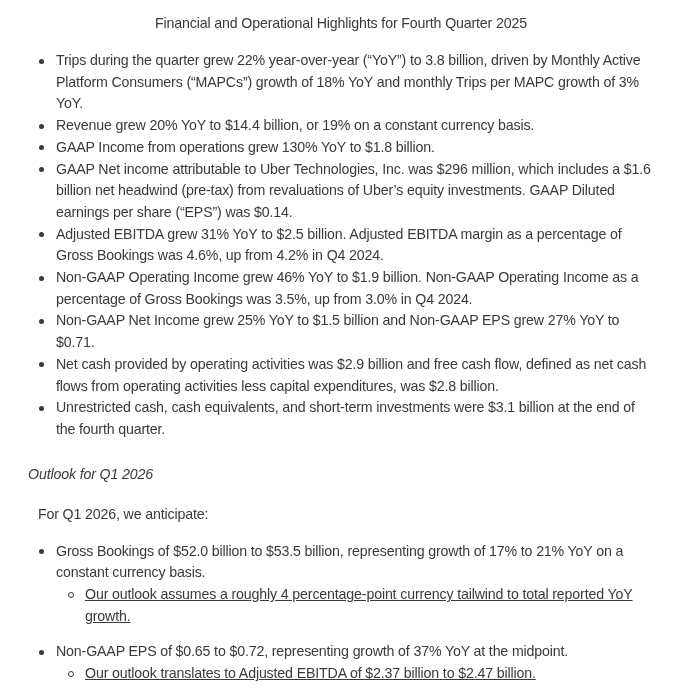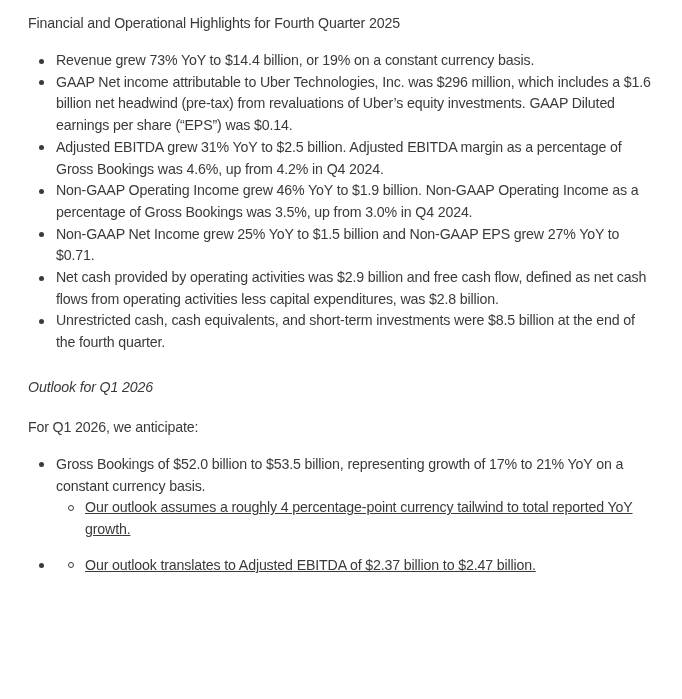--- a/index.html
+++ b/index.html
@@ -5,64 +5,67 @@
   html, body { margin: 0; padding: 0; background: #ffffff; }
   body {
     width: 682px; height: 699px; overflow: hidden;
     font-family: "Liberation Sans", sans-serif;
     font-size: 14.2px;
     color: #3a3a3a;
     letter-spacing: -0.15px;
   }
   .doc { position: relative; padding: 12px 28px 0 28px; }
   .heading { margin: 0; line-height: 22px; font-weight: normal; }
-  .h1 { margin-top: 0; }
+  .h1 { margin-top: 0; text-align: center; }
   ul.main { margin: 16px 0 0 0; padding: 0 0 0 28px; list-style: none; }
   ul.main > li { position: relative; line-height: 21.7px; margin: 0; }
   ul.main > li::before {
     content: ""; position: absolute; left: -17px; top: 8.5px;
     width: 5px; height: 5px; border-radius: 50%; background: #3a3a3a;
   }
   ul.sub { margin: 0; padding: 0 0 0 29px; list-style: none; text-decoration: underline; }
   ul.sub > li { position: relative; line-height: 21.7px; }
   ul.sub > li::before {
     content: ""; position: absolute; left: -17px; top: 7.5px;
     width: 4px; height: 4px; border-radius: 50%; border: 1px solid #3a3a3a; background: transparent;
   }
   .gap-after { margin-bottom: 14px !important; }
-  .p { margin: 0; line-height: 22px; }
+  .p { margin: 10px; line-height: 22px; }
   .h2 { margin-top: 22px; font-style: italic; }
   .intro { margin-top: 18px; }
   ul.outlook { margin-top: 16px; }
 </style>
 </head>
 <body>
 
 <div class="doc">
   <p class="heading h1">Financial and Operational Highlights for Fourth Quarter 2025</p>
 
   <ul class="main">
-    <li>Revenue grew 73% YoY to $14.4 billion, or 19% on a constant currency basis.</li>
+    <li>Trips during the quarter grew 22% year-over-year (“YoY”) to 3.8 billion, driven by Monthly Active Platform Consumers (“MAPCs”) growth of 18% YoY and monthly Trips per MAPC growth of 3% YoY.</li>
+    <li>Revenue grew 20% YoY to $14.4 billion, or 19% on a constant currency basis.</li>
+    <li>GAAP Income from operations grew 130% YoY to $1.8 billion.</li>
     <li>GAAP Net income attributable to Uber Technologies, Inc. was $296 million, which includes a $1.6 billion net headwind (pre-tax) from revaluations of Uber’s equity investments. GAAP Diluted earnings per share (“EPS”) was $0.14.</li>
     <li>Adjusted EBITDA grew 31% YoY to $2.5 billion. Adjusted EBITDA margin as a percentage of Gross Bookings was 4.6%, up from 4.2% in Q4 2024.</li>
     <li>Non-GAAP Operating Income grew 46% YoY to $1.9 billion. Non-GAAP Operating Income as a percentage of Gross Bookings was 3.5%, up from 3.0% in Q4 2024.</li>
     <li>Non-GAAP Net Income grew 25% YoY to $1.5 billion and Non-GAAP EPS grew 27% YoY to $0.71.</li>
     <li>Net cash provided by operating activities was $2.9 billion and free cash flow, defined as net cash flows from operating activities less capital expenditures, was $2.8 billion.</li>
-    <li>Unrestricted cash, cash equivalents, and short-term investments were $8.5 billion at the end of the fourth quarter.</li>
+    <li>Unrestricted cash, cash equivalents, and short-term investments were $3.1 billion at the end of the fourth quarter.</li>
   </ul>
 
   <p class="heading h2">Outlook for Q1 2026</p>
   <p class="p intro">For Q1 2026, we anticipate:</p>
 
   <ul class="main outlook">
     <li class="gap-after">
       <span>Gross Bookings of $52.0 billion to $53.5 billion, representing growth of 17% to 21% YoY on a constant currency basis.</span>
       <ul class="sub">
         <li>Our outlook assumes a roughly 4 percentage-point currency tailwind to total reported YoY growth.</li>
       </ul>
     </li>
     <li>
+      <span>Non-GAAP EPS of $0.65 to $0.72, representing growth of 37% YoY at the midpoint.</span>
       <ul class="sub">
         <li>Our outlook translates to Adjusted EBITDA of $2.37 billion to $2.47 billion.</li>
       </ul>
     </li>
   </ul>
 </div>
 
 </body></html>

